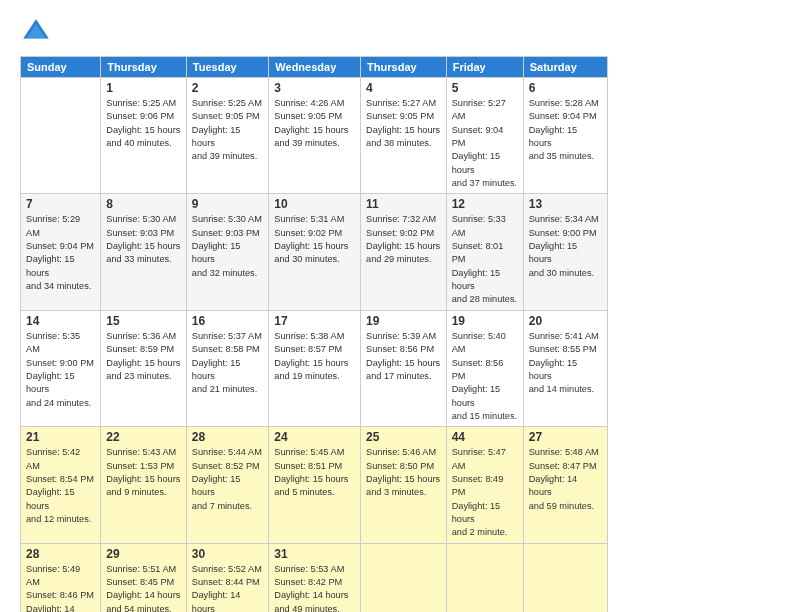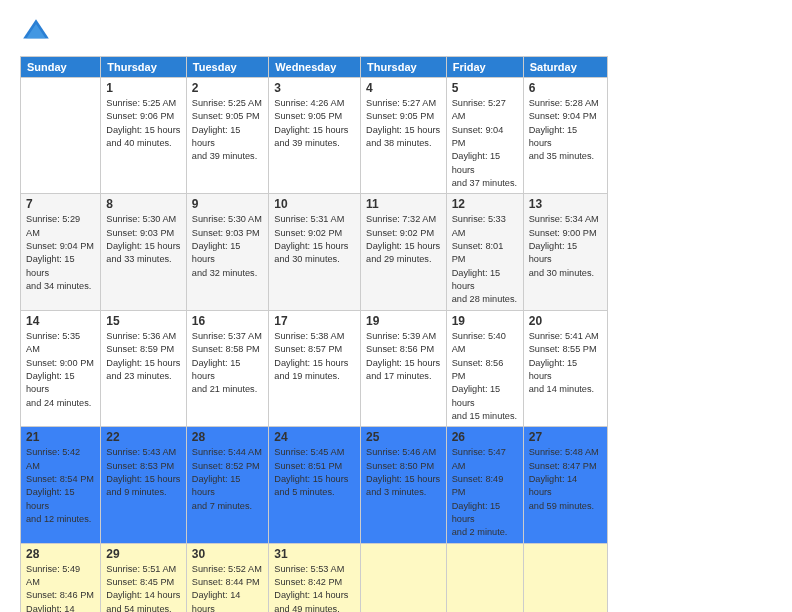--- a/index.html
+++ b/index.html
@@ -266,32 +266,32 @@
             <div class="day-info">and 15 minutes.</div>
           </td>
           <td>
             <div class="day-num">20</div>
             <div class="day-info">Sunrise: 5:41 AM</div>
             <div class="day-info">Sunset: 8:55 PM</div>
             <div class="day-info">Daylight: 15 hours</div>
             <div class="day-info">and 14 minutes.</div>
           </td>
         </tr>
-        <tr style="background: #3b82f6;">
+        <tr style="background: #fef9c3;">
           <td>
             <div class="day-num">21</div>
             <div class="day-info">Sunrise: 5:42 AM</div>
             <div class="day-info">Sunset: 8:54 PM</div>
             <div class="day-info">Daylight: 15 hours</div>
             <div class="day-info">and 12 minutes.</div>
           </td>
           <td>
             <div class="day-num">22</div>
             <div class="day-info">Sunrise: 5:43 AM</div>
-            <div class="day-info">Sunset: 8:53 PM</div>
+            <div class="day-info">Sunset: 1:53 PM</div>
             <div class="day-info">Daylight: 15 hours</div>
             <div class="day-info">and 9 minutes.</div>
           </td>
           <td>
             <div class="day-num">28</div>
             <div class="day-info">Sunrise: 5:44 AM</div>
             <div class="day-info">Sunset: 8:52 PM</div>
             <div class="day-info">Daylight: 15 hours</div>
             <div class="day-info">and 7 minutes.</div>
           </td>
@@ -303,21 +303,21 @@
             <div class="day-info">and 5 minutes.</div>
           </td>
           <td>
             <div class="day-num">25</div>
             <div class="day-info">Sunrise: 5:46 AM</div>
             <div class="day-info">Sunset: 8:50 PM</div>
             <div class="day-info">Daylight: 15 hours</div>
             <div class="day-info">and 3 minutes.</div>
           </td>
           <td>
-            <div class="day-num">26</div>
+            <div class="day-num">44</div>
             <div class="day-info">Sunrise: 5:47 AM</div>
             <div class="day-info">Sunset: 8:49 PM</div>
             <div class="day-info">Daylight: 15 hours</div>
             <div class="day-info">and 2 minute.</div>
           </td>
           <td>
             <div class="day-num">27</div>
             <div class="day-info">Sunrise: 5:48 AM</div>
             <div class="day-info">Sunset: 8:47 PM</div>
             <div class="day-info">Daylight: 14 hours</div>

